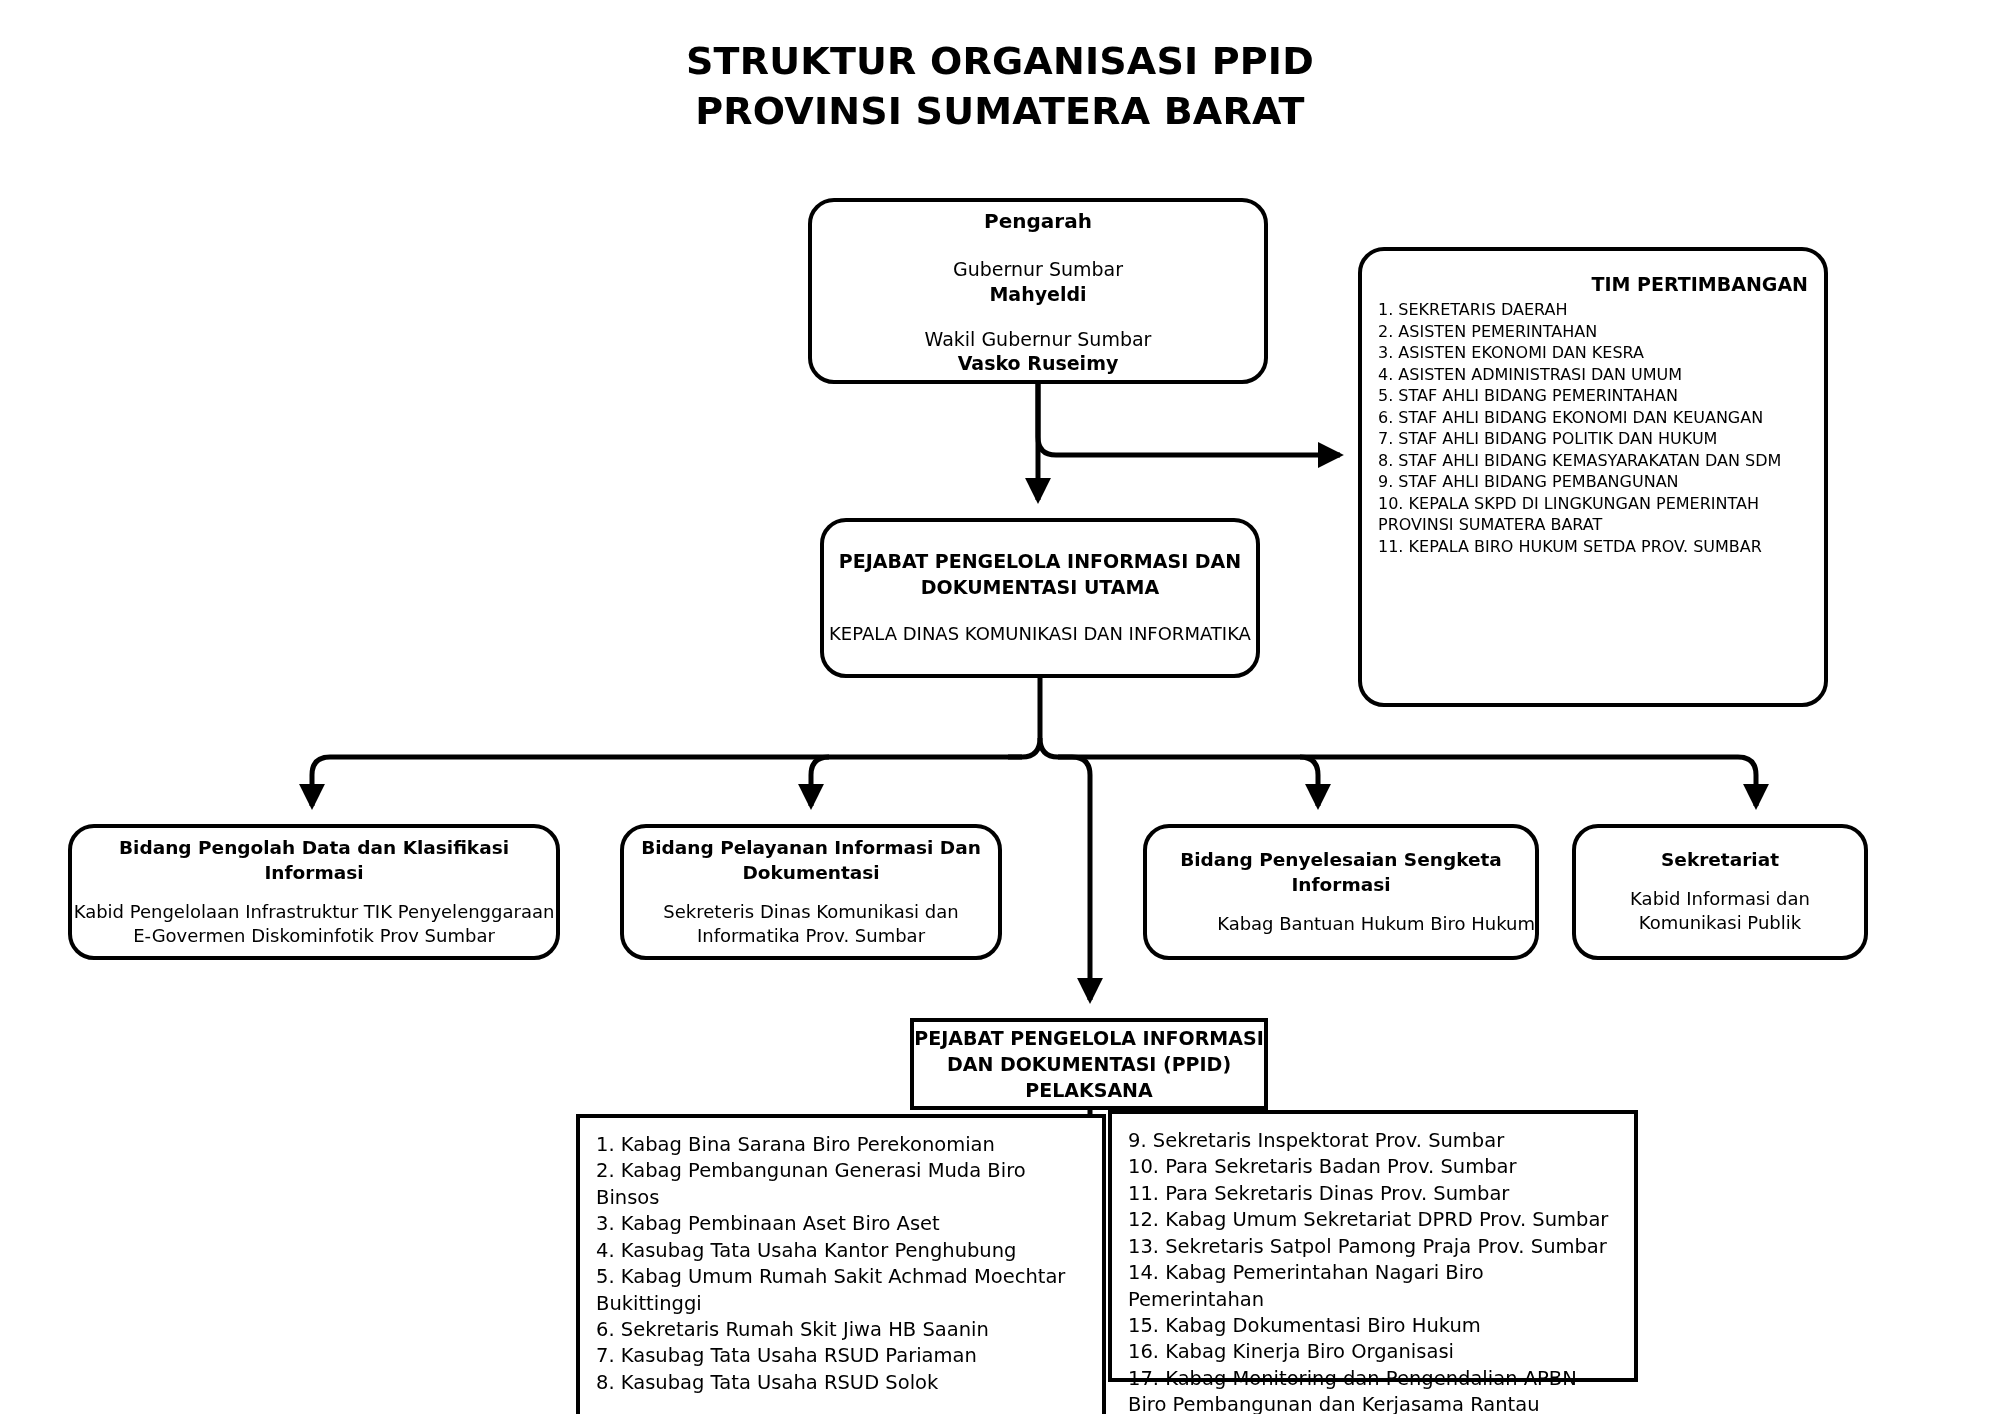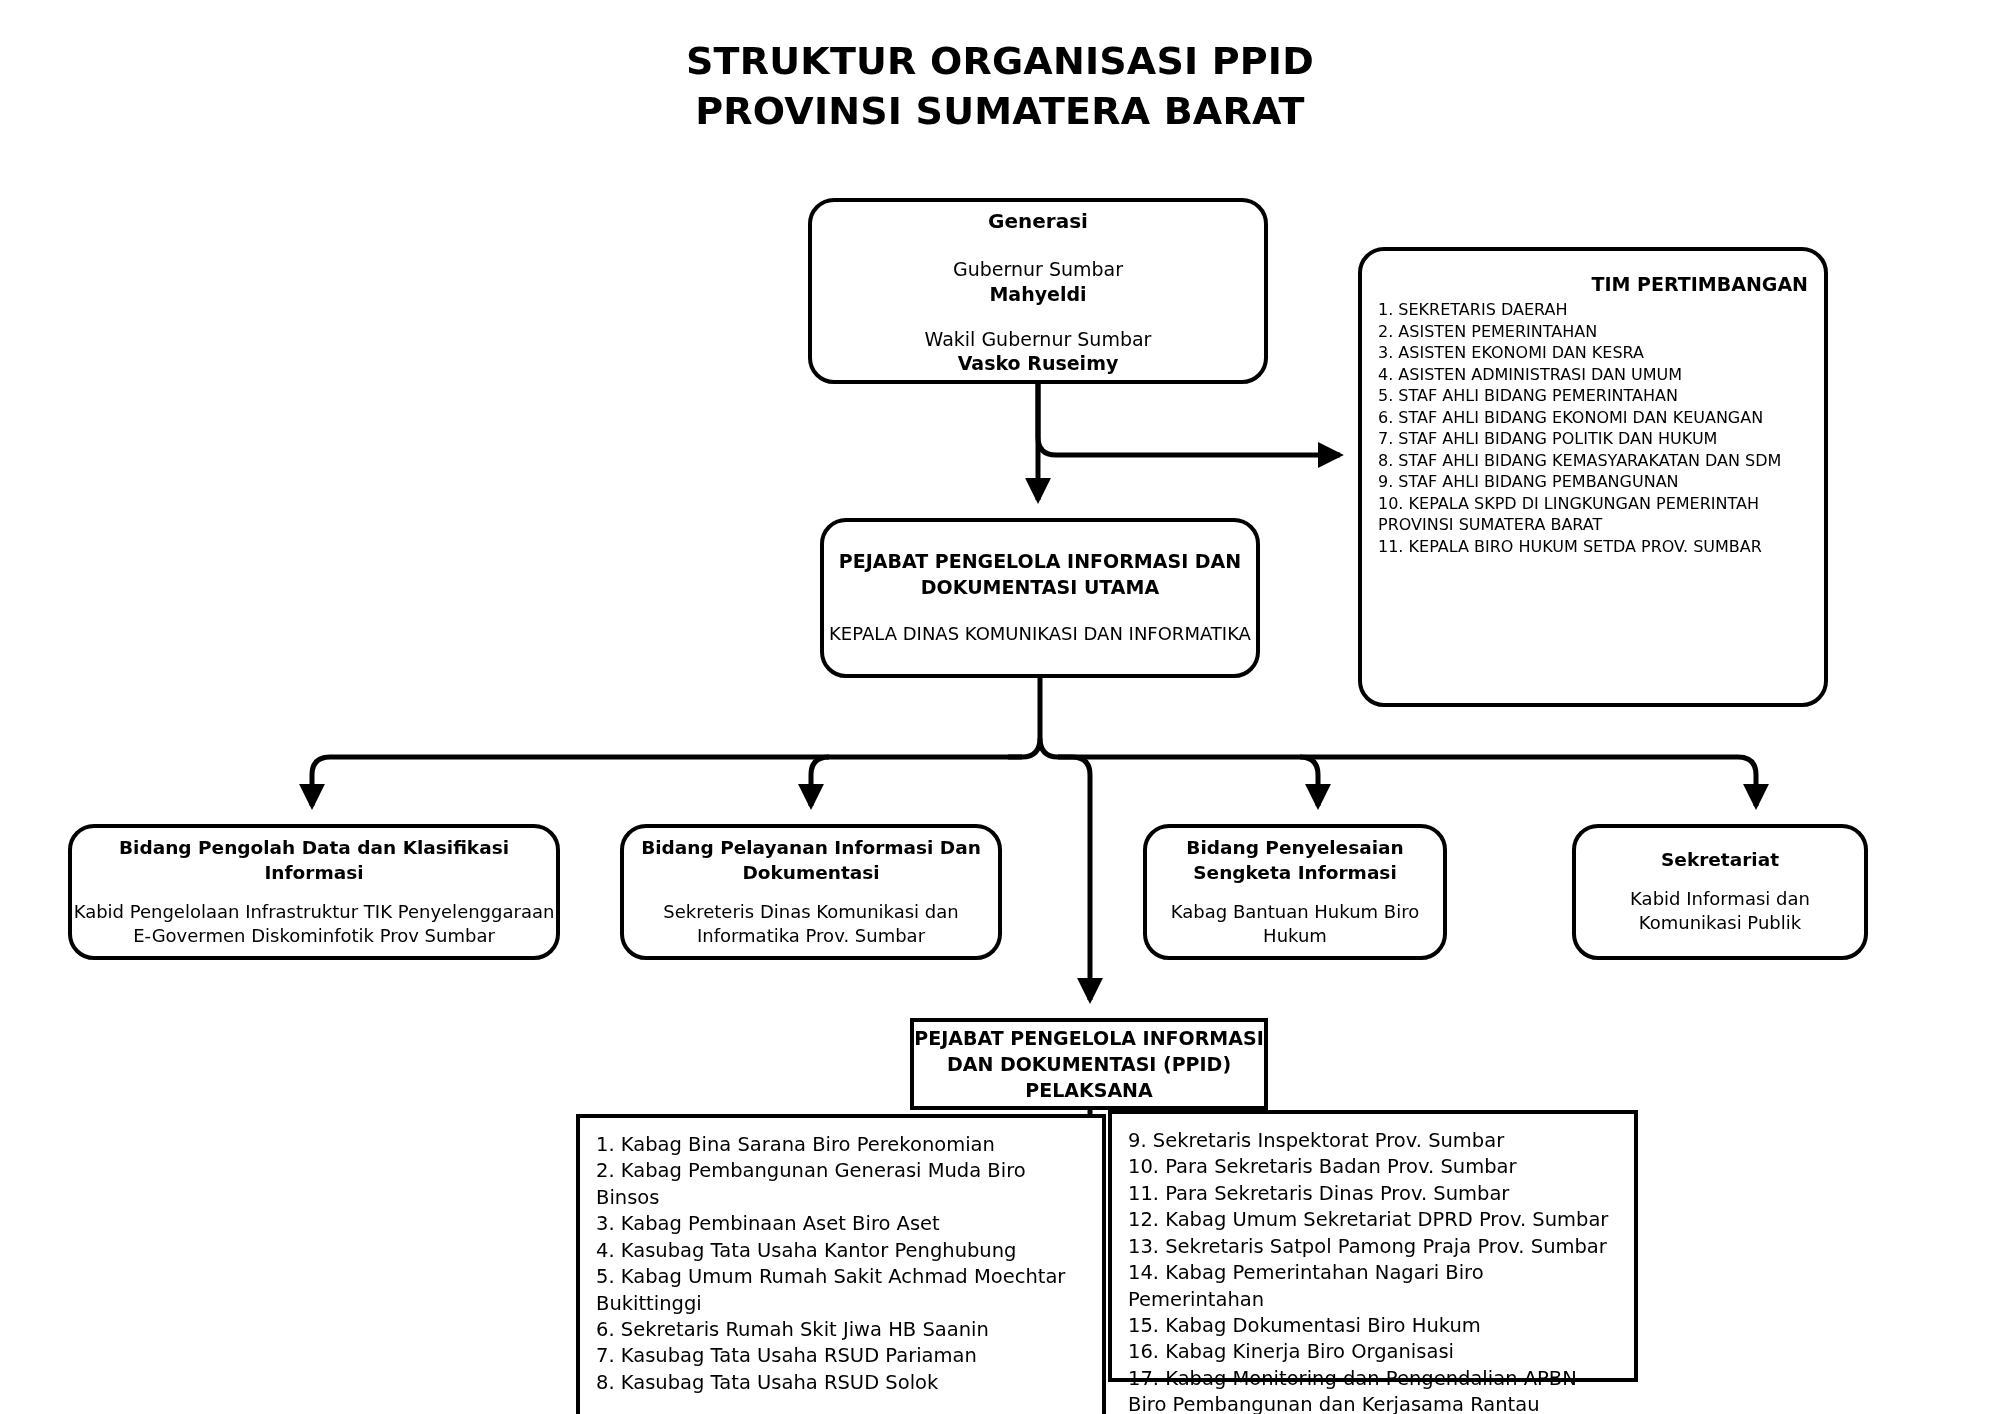--- a/index.html
+++ b/index.html
@@ -80,21 +80,21 @@
 
   
   #ppid-utama { left: 820px; top: 518px; width: 440px; height: 160px; }
   #ppid-utama .hdr { font-size: 19px; }
   #ppid-utama .sub { font-size: 18px; }
 
   
   .bidang { height: 136px; top: 824px; }
   #bidang-1 { left: 68px;  width: 492px; }
   #bidang-2 { left: 620px; width: 382px; text-align: center; }
-  #bidang-3 { left: 1143px; width: 304px; }
+  #bidang-3 { left: 1143px; width: 396px; align-items: flex-end; }
   #bidang-4 { left: 1572px; width: 296px; }
   .bidang .hdr { font-size: 18.5px; }
   .bidang .sub { font-size: 18px; }
 
   
   #pelaksana-hdr {
     left: 910px; top: 1018px; width: 358px; height: 92px;
     border-width: 4px;
   }
   #pelaksana-hdr .hdr { font-size: 19px; line-height: 1.38; }
@@ -155,21 +155,21 @@
     <path d="M 1058 757 L 1738 757 Q 1756 757 1756 775 L 1756 806" fill="none" stroke="#000" stroke-width="5" marker-end="url(#arrow)"></path>
 
     <path d="M 1300 757 Q 1318 757 1318 775 L 1318 806" fill="none" stroke="#000" stroke-width="5" marker-end="url(#arrow)"></path>
 
     <path d="M 1072 757 Q 1090 757 1090 775 L 1090 1000" fill="none" stroke="#000" stroke-width="5" marker-end="url(#arrow)"></path>
 
     <path d="M 1090 1110 L 1090 1114" fill="none" stroke="#000" stroke-width="5"></path>
   </svg>
 
   <div class="node rounded" id="pengarah">
-    <div class="hdr">Generasi</div>
+    <div class="hdr">Pengarah</div>
     <div class="gap-md"></div>
     <div class="sub">Gubernur Sumbar</div>
     <div class="name">Mahyeldi</div>
     <div class="gap-md"></div>
     <div class="sub">Wakil Gubernur Sumbar</div>
     <div class="name">Vasko Ruseimy</div>
   </div>
 
   <div class="node rounded" id="tim">
     <div class="tim-title">TIM PERTIMBANGAN</div>

